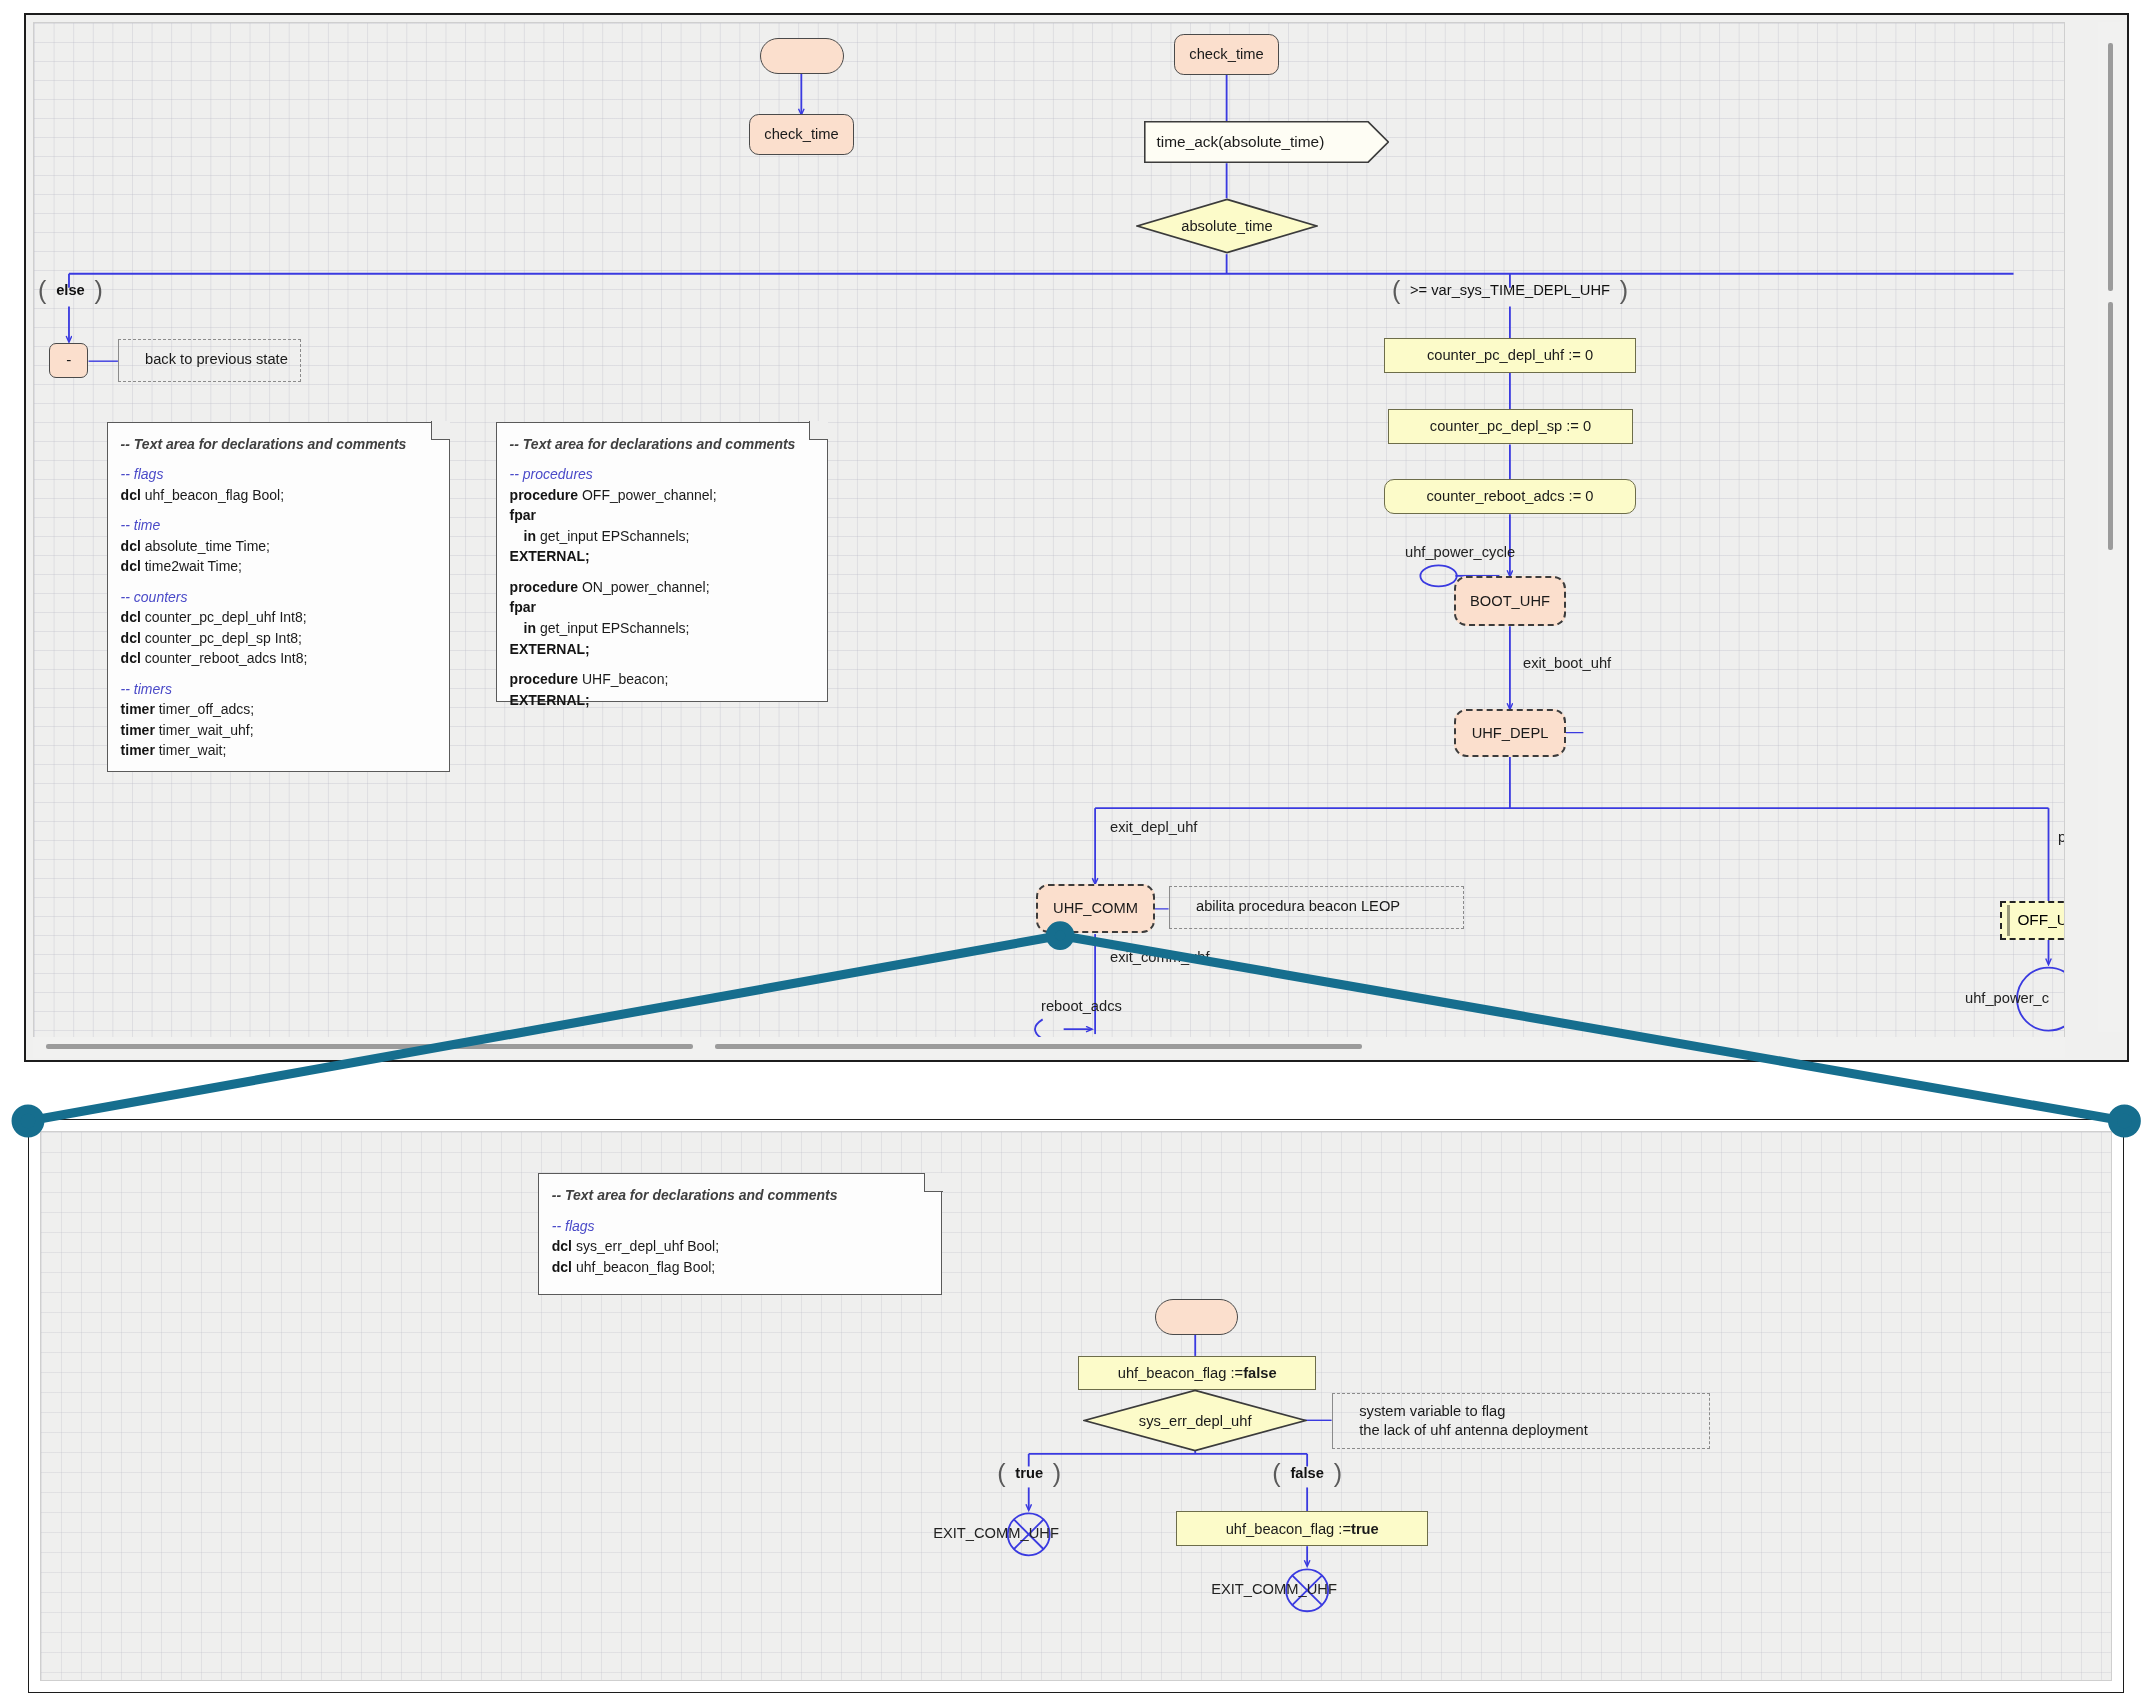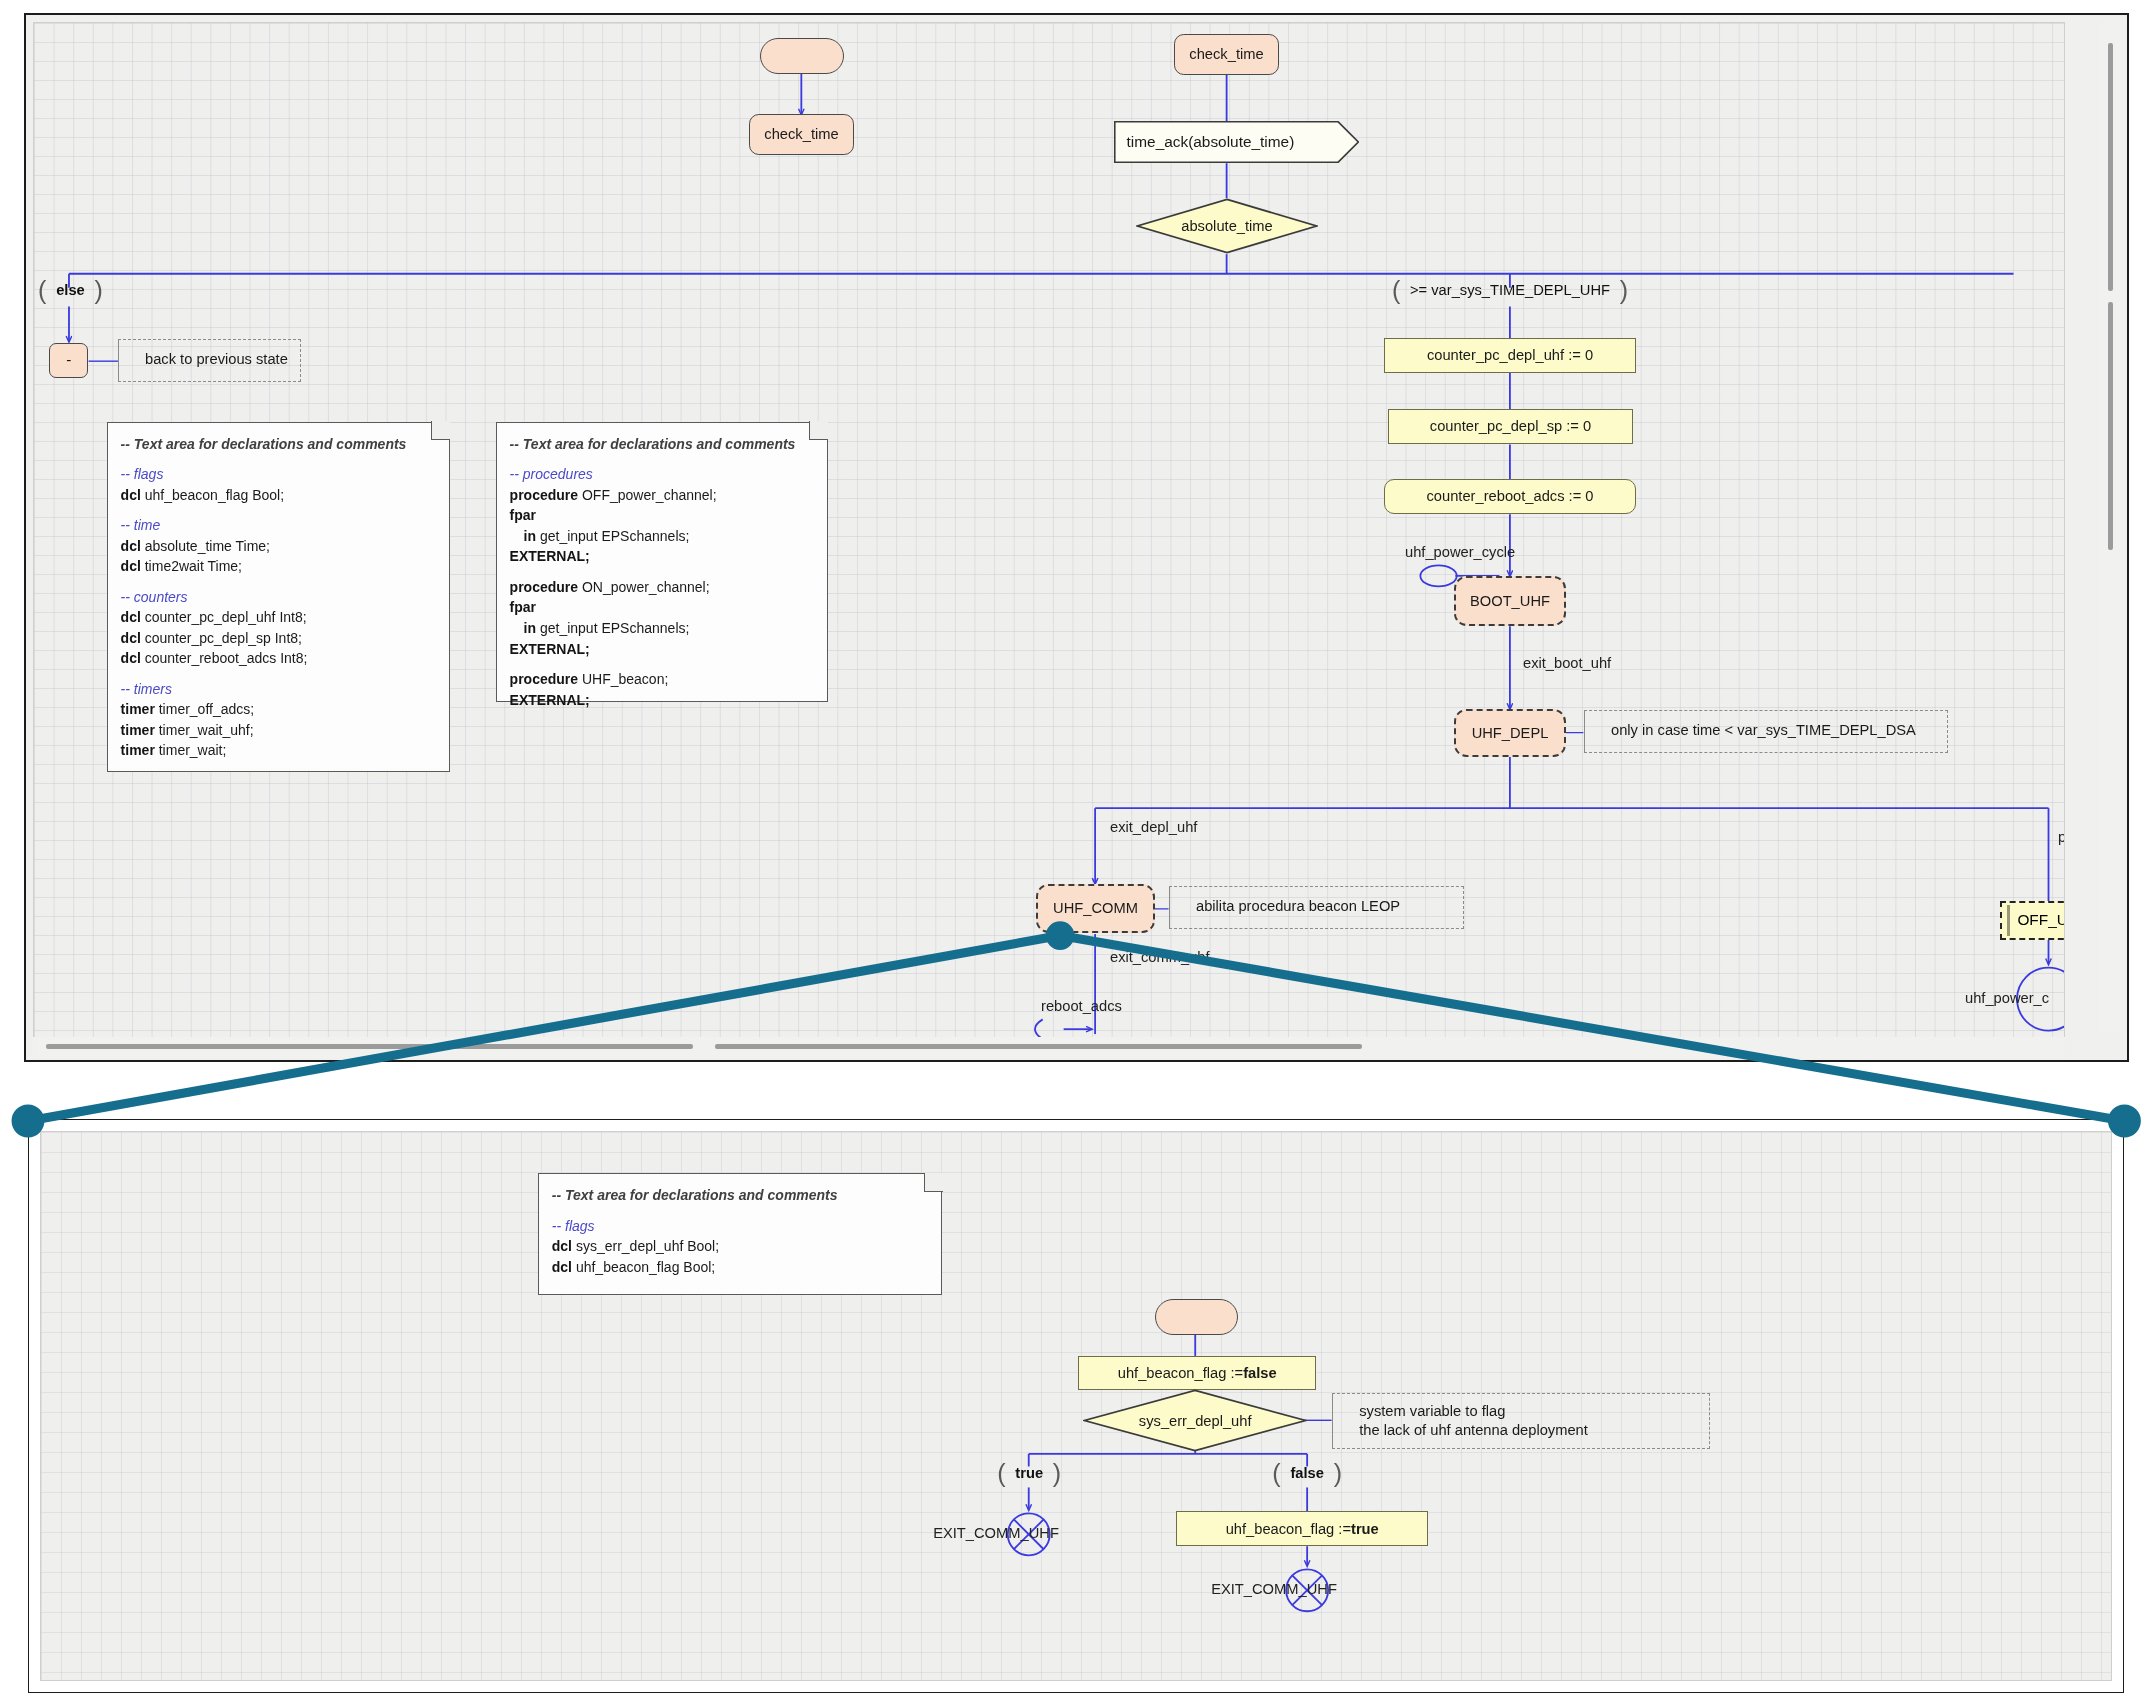--- a/index.html
+++ b/index.html
@@ -150,21 +150,21 @@
           <line x1="78" y1="483" x2="120" y2="483" stroke-width="2"></line>
         </g>
       </svg>
 
       <div class="sym sym-start" style="left:726px;top:15.4px;width:84px;height:36px;"></div>
 
       <div class="sym sym-state" style="left:715px;top:91px;width:105px;height:41px;">check_time</div>
 
       <div class="sym sym-state" style="left:1140px;top:11.2px;width:105px;height:41px;">check_time</div>
 
-      <div class="sym-input" style="left:1080px;top:98px;width:245px;height:42px;">
+      <div class="sym-input" style="left:1110px;top:98px;width:245px;height:42px;">
         <svg width="245" height="42" viewBox="0 0 350 60">
           <polygon points="1,1 320,1 349,30 320,59 1,59" fill="#fefdf4" stroke="#3b3b3b" stroke-width="2.5"></polygon>
         </svg>
         <span class="lbl">time_ack(absolute_time)</span>
       </div>
 
       <div class="sym-dec" style="left:1102px;top:175px;width:182px;height:56px;">
         <svg width="182" height="56" viewBox="0 0 260 80">
           <polygon points="130,2 258,40 130,78 2,40" fill="#fcfbc9" stroke="#3b3b3b" stroke-width="2.5"></polygon>
         </svg>
@@ -194,23 +194,20 @@
       <div class="sym sym-task" style="left:1350px;top:456px;width:252px;height:35px;border-radius:10px;">counter_reboot_adcs := 0</div>
 
       <div class="flabel" style="left:1371px;top:521px;">uhf_power_cycle</div>
 
       <div class="sym sym-state-dash" style="left:1420px;top:553px;width:112px;height:50px;">BOOT_UHF</div>
 
       <div class="flabel" style="left:1489px;top:632px;">exit_boot_uhf</div>
 
       <div class="sym sym-state-dash" style="left:1420px;top:686px;width:112px;height:48px;">UHF_DEPL</div>
 
-      <div class="comment left-bar" style="left:1550px;top:687px;width:364px;height:43px;">
-        <span class="cline">only in case time &lt; var_sys_TIME_DEPL_DSA</span>
-      </div>
 
       <div class="flabel" style="left:1076px;top:796px;">exit_depl_uhf</div>
 
       <div class="sym sym-state-dash" style="left:1002px;top:861px;width:119px;height:49px;">UHF_COMM</div>
 
       <div class="comment left-bar" style="left:1135px;top:863px;width:295px;height:43px;">
         <span class="cline">abilita procedura beacon LEOP</span>
       </div>
 
       <div class="flabel" style="left:1076px;top:926px;">exit_comm_uhf</div>

